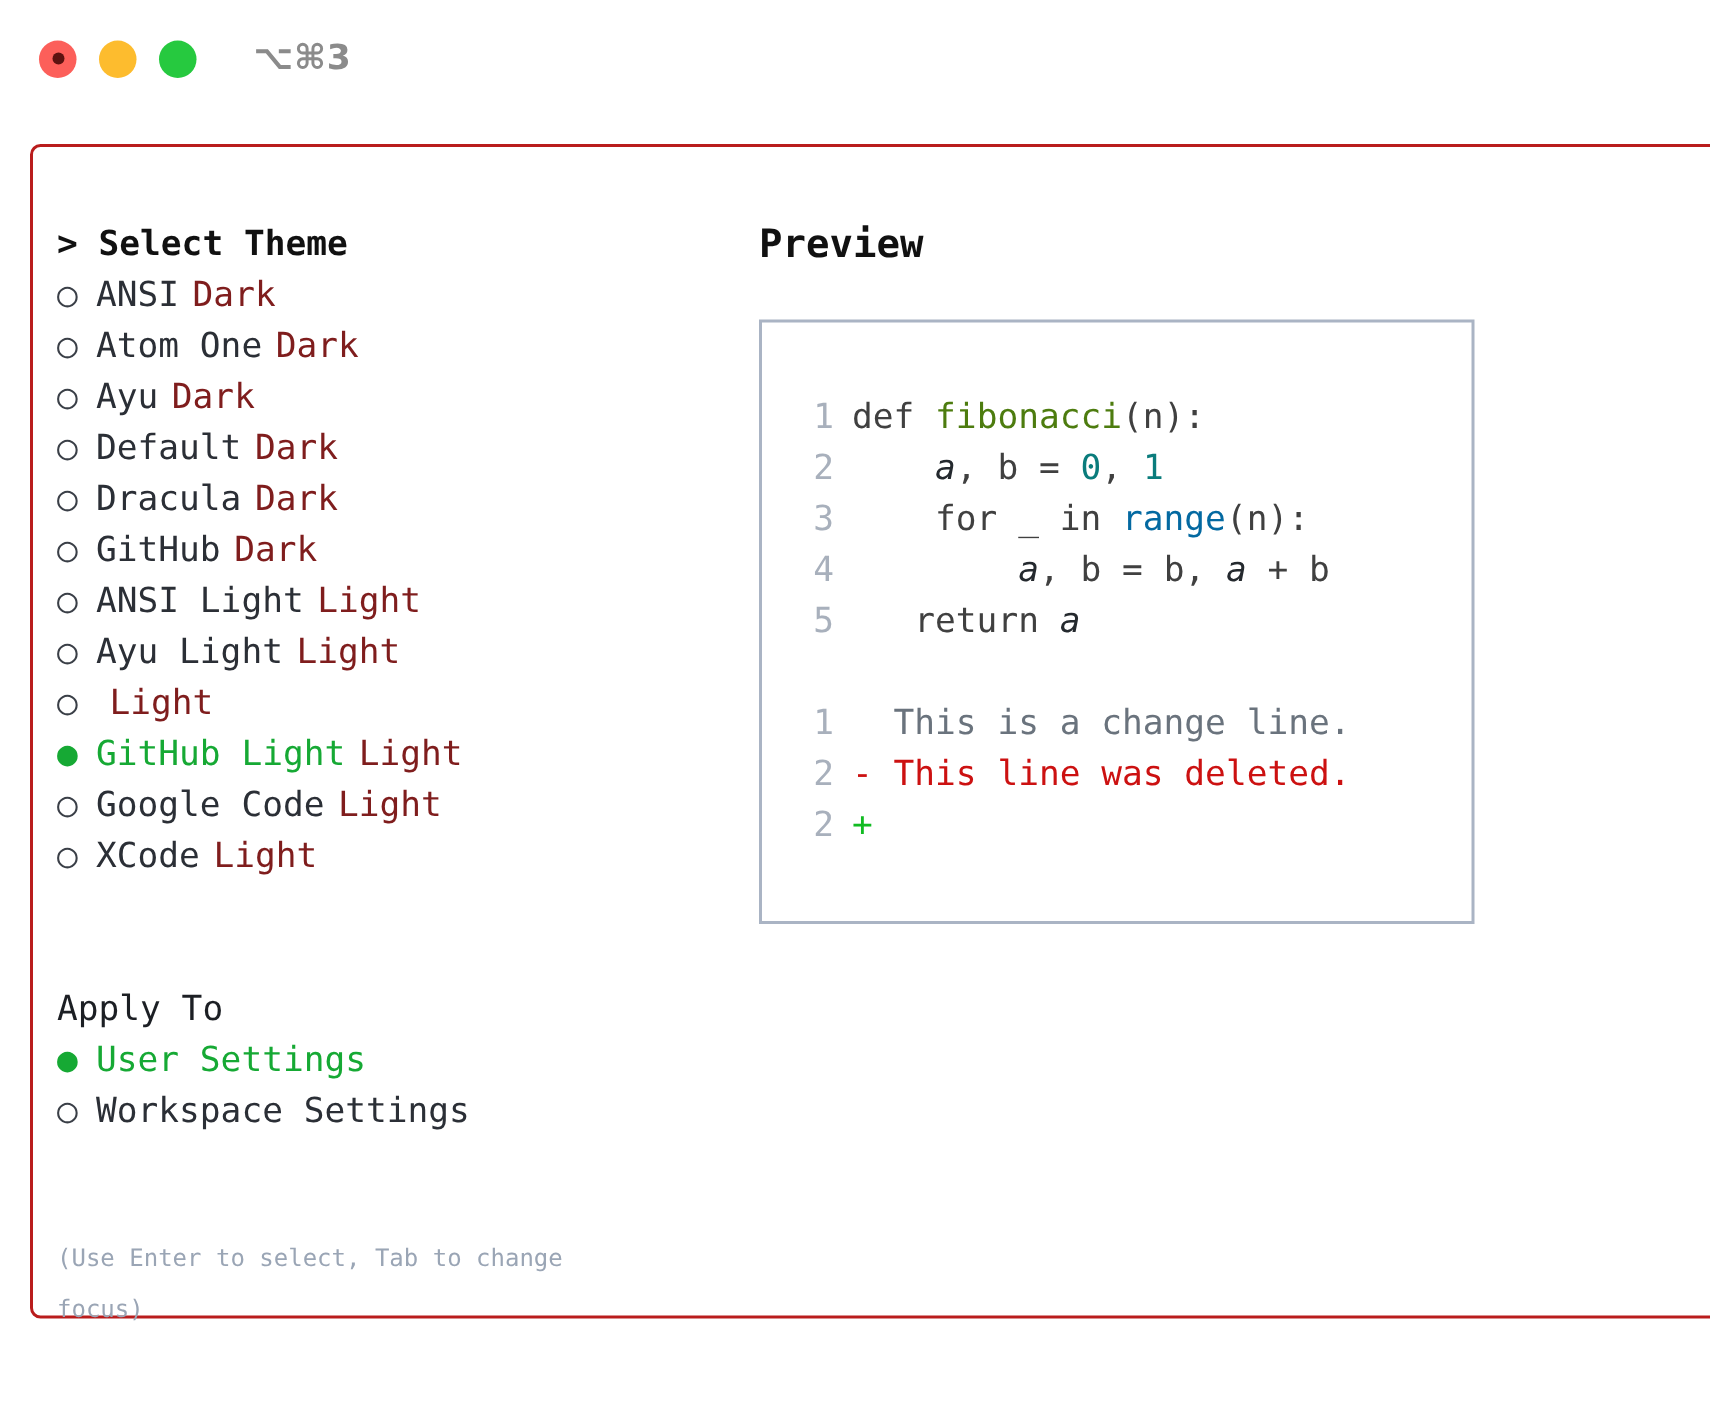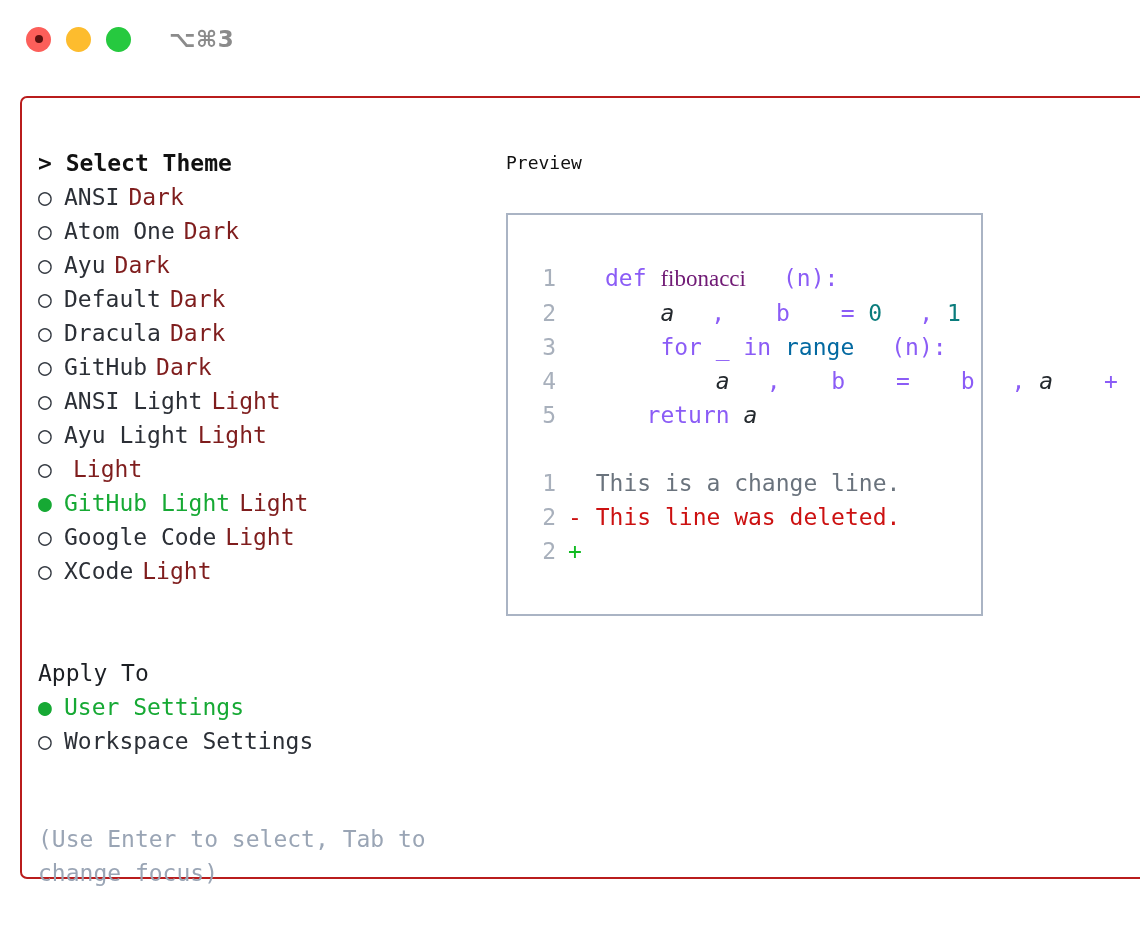--- a/index.html
+++ b/index.html
@@ -125,34 +125,34 @@
   }
 
   .group-header {
     margin-top: 34px;
     flex-direction: column;
   }
   .group-header .opt-label { color: #1c1f24; }
 
   .hint {
     margin-top: 64px;
-    font-size: 23px;
+    font-size: 16px;
     line-height: 34px;
     color: #9aa5b5;
     width: 400px;
   }
 
   
   .right-col {
     padding-left: 22px;
     box-sizing: border-box;
   }
   .preview-title {
-    font-size: 18px;
-    font-weight: normal;
+    font-size: 26px;
+    font-weight: bold;
     color: #111111;
     line-height: 34px;
   }
   .preview-box {
     margin-top: 33px;
     width: 477px;
     height: 403px;
     border: 2px solid #aab4c4;
     box-sizing: border-box;
     padding: 46px 0 0 18px;
@@ -168,25 +168,25 @@
   .lineno {
     width: 30px;
     flex: 0 0 30px;
     text-align: right;
     color: #a8b0bc;
     padding-right: 12px;
     box-sizing: content-box;
   }
   .code-body { color: #24292e; }
 
-  .tok-fn    { color: #701a75; font-family: Liberation Serif, serif; }
+  .tok-fn    { color: #4d7c0f; }
   .tok-num   { color: #0a7c7c; }
   .tok-call  { color: #0369a1; }
   .tok-var   { font-style: italic; color: #24292e; }
-  .tok-plain { color: #8b5cf6; margin-left: 37px; }
+  .tok-plain { color: #404040; }
 
   .code-gap { height: 34px; }
 
   .diff-ctx  { color: #6a737d; }
   .diff-del  { color: #cc1111; }
   .diff-add  { color: #11bb22; }
 </style>
 </head>
 <body>
 

